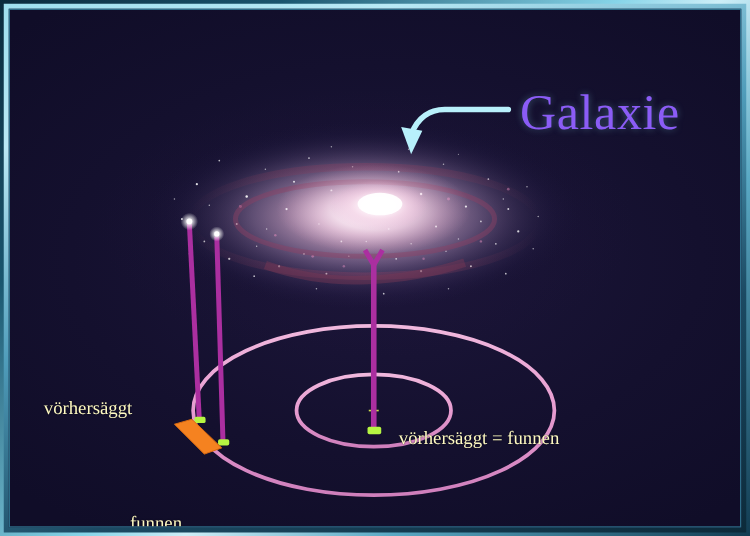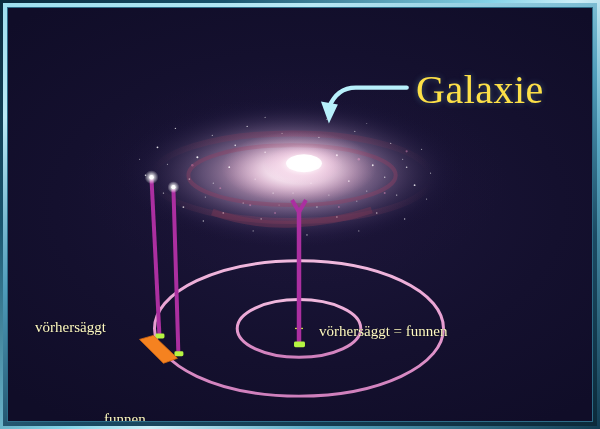--- a/index.html
+++ b/index.html
@@ -66,35 +66,35 @@
   
   .label {
     position: absolute;
     white-space: nowrap;
     line-height: 1;
   }
   .label-galaxie {
     left: 408px;
     top: 62px;
     font-size: 40px;
-    color: #fde047;
+    color: #8b5cf6;
     font-family: "Liberation Serif", serif;
     letter-spacing: 0.5px;
     text-shadow: 0 0 6px rgba(140,225,245,0.35);
   }
   .label-yellow {
     color: #fef9c3;
     font-weight: normal;
     font-family: "Liberation Serif", serif;
     font-size: 15px;
     text-shadow: 0 0 1px rgba(0,0,0,0.9);
   }
   .label-vorhersaggt-left { left: 27px;  top: 312px; }
   .label-funnen-left      { left: 96px;  top: 360px; margin-top: 44px; }
-  .label-vorhersaggt-right{ left: 311px; top: 316px; }
+  .label-vorhersaggt-right{ left: 311px; top: 336px; }
 </style>
 </head>
 <body>
 
 <div id="figure-root">
 
   <div class="frame-outer"></div>
   <div class="frame-mid"></div>
 
   <div class="frame-inner">

